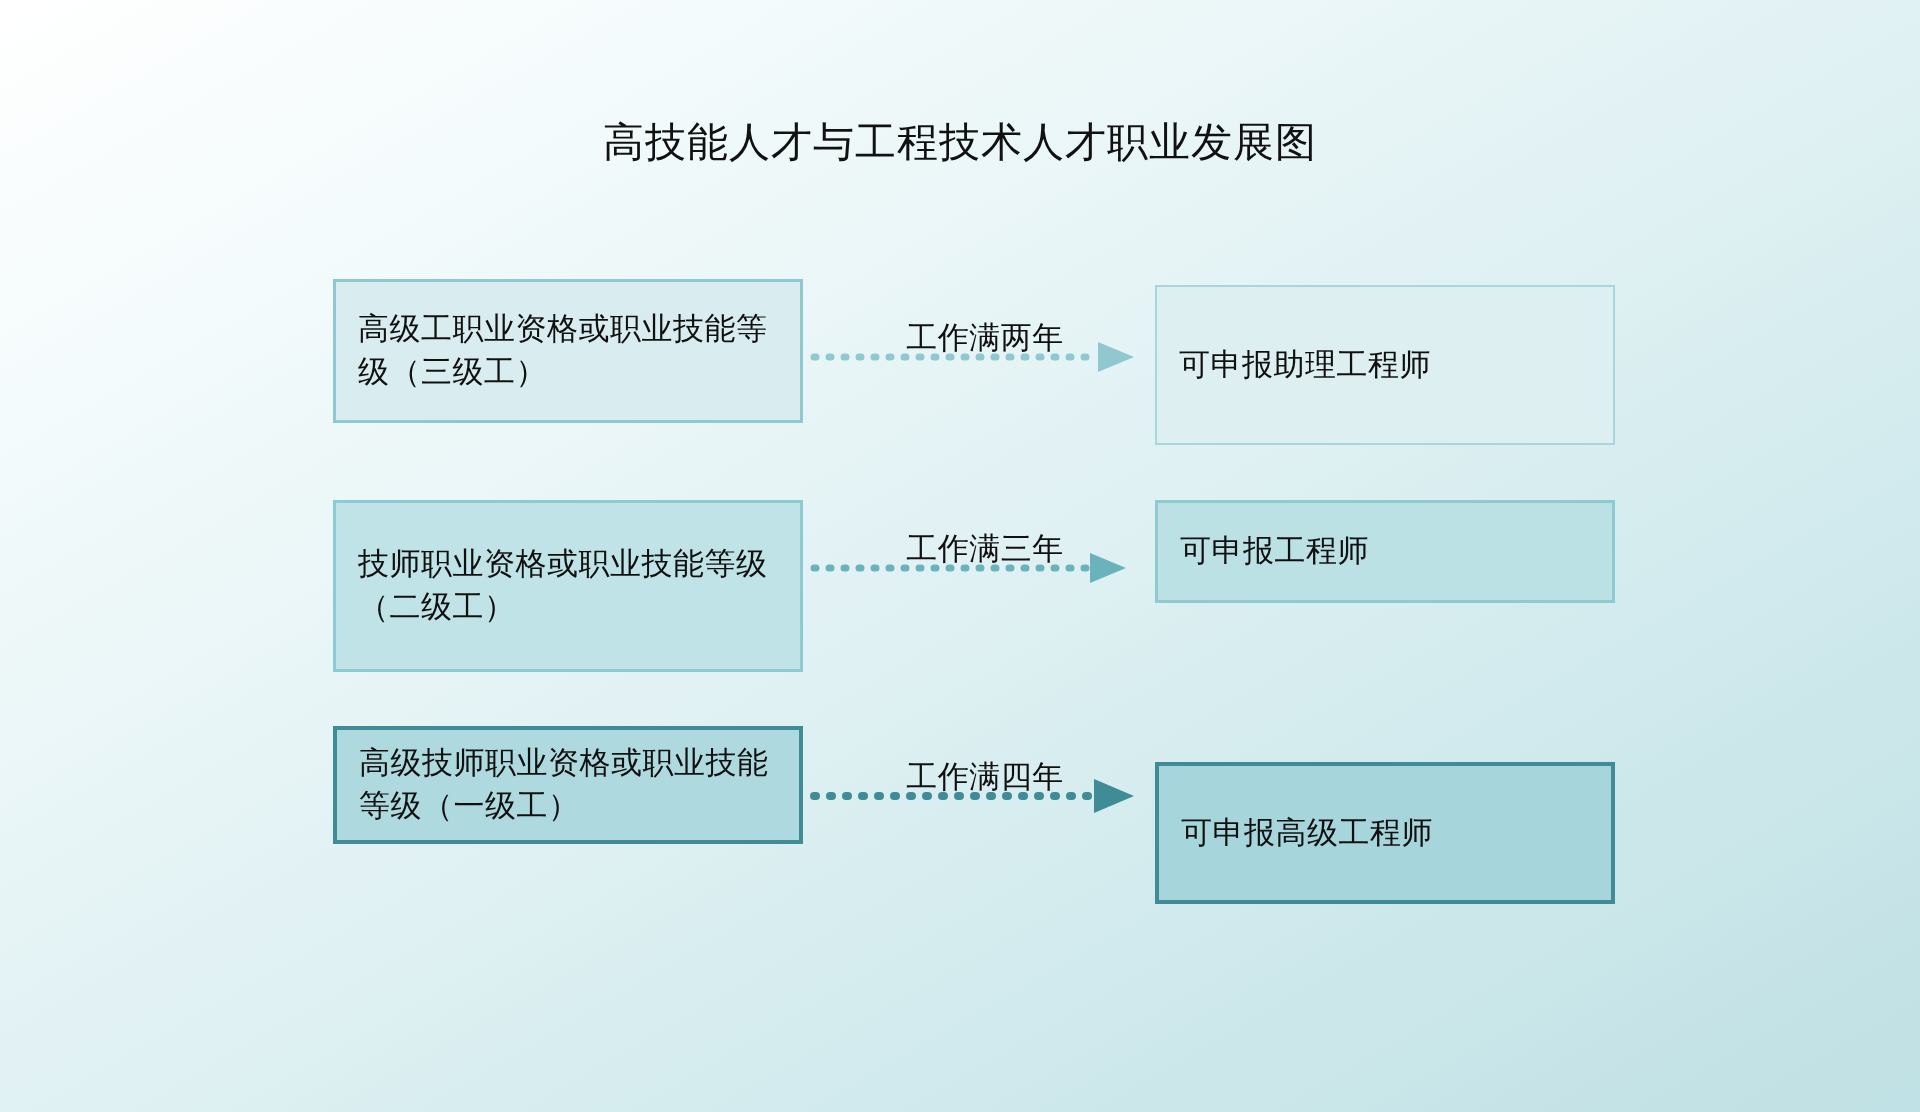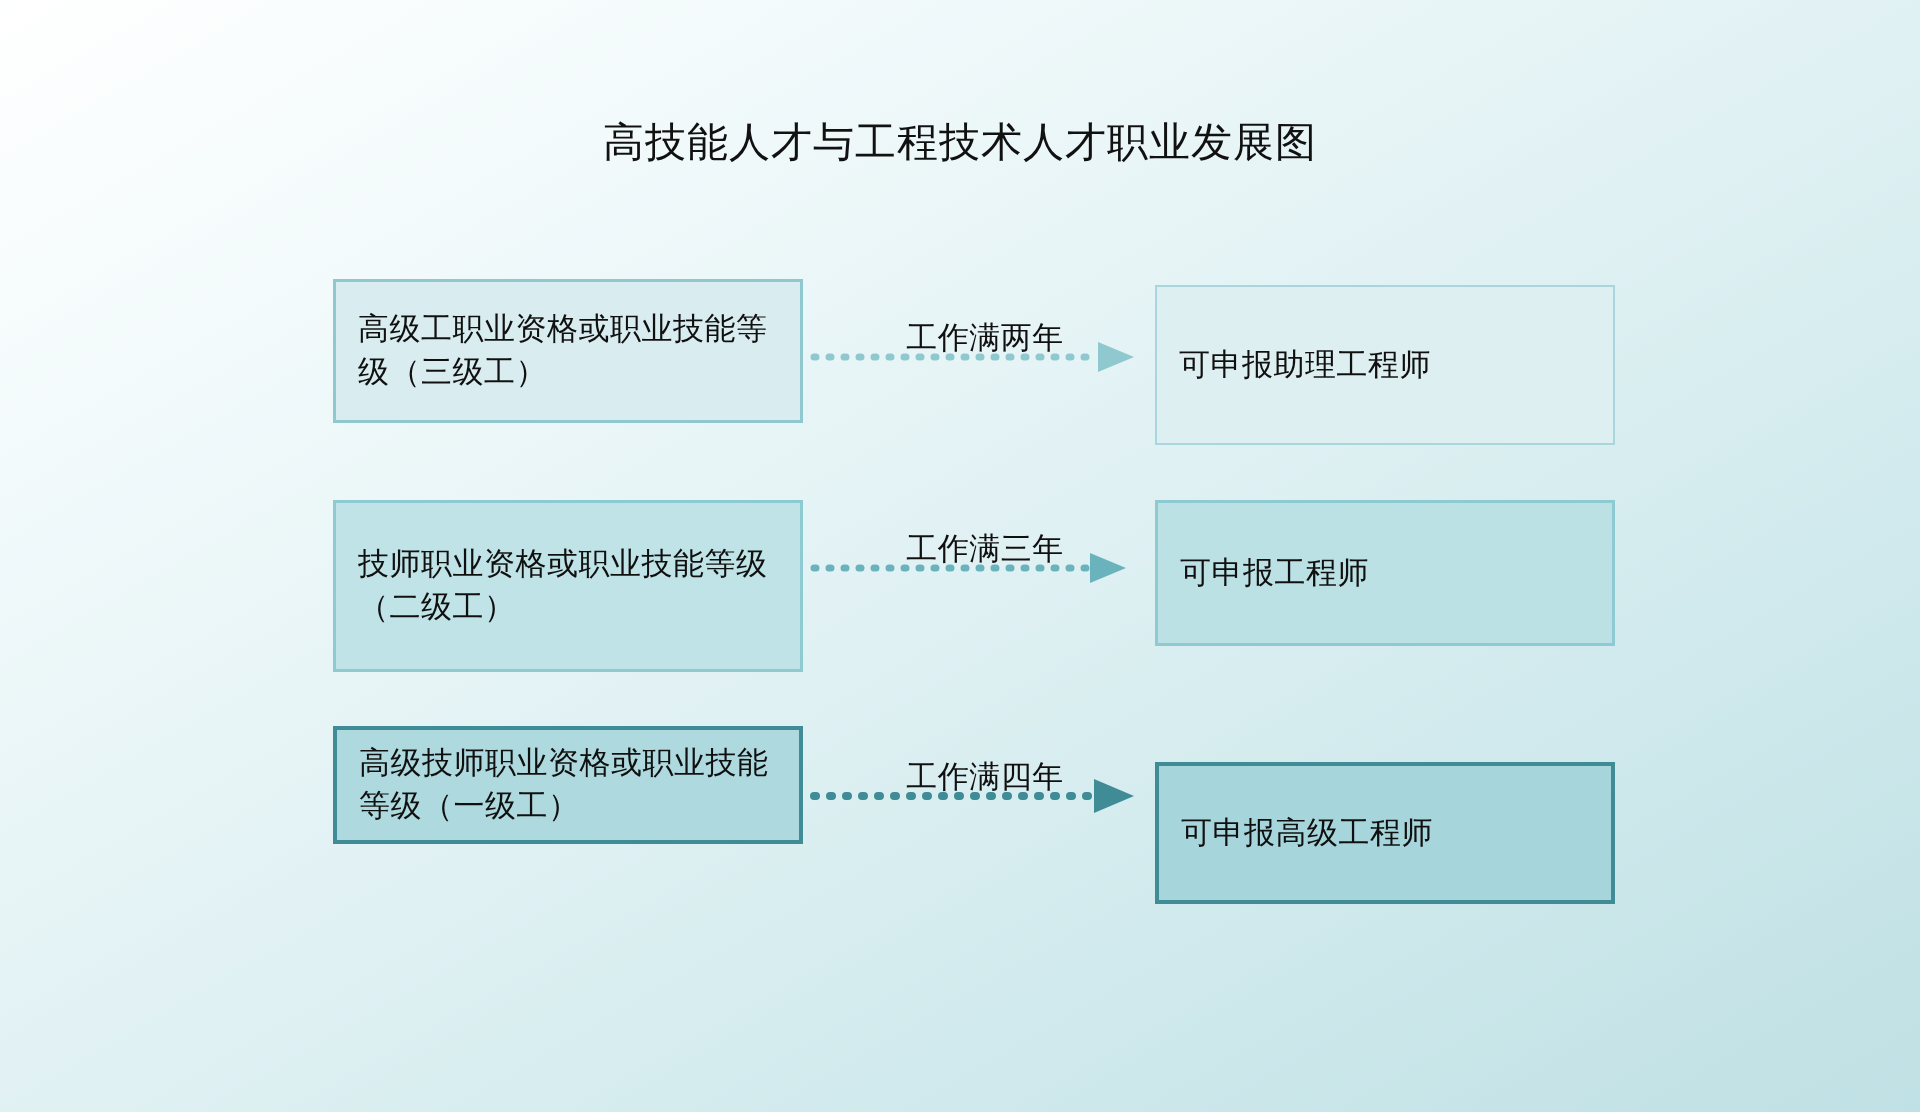--- a/index.html
+++ b/index.html
@@ -61,21 +61,21 @@
   }
   .box-right {
     left: 1155px;
     width: 460px;
   }
   
   #row-0 .box-left  { top: 0; height: 144px; background: #d9edf0; border: 3px solid #8fc8cf; }
   #row-0 .box-right { top: 6px; height: 160px; background: #ddeff1; border: 2px solid #a9d6dc; }
 
   #row-1 .box-left  { top: 0; height: 172px; background: #bfe3e6; border: 3px solid #8ecad1; }
-  #row-1 .box-right { top: 0; height: 146px; background: #bbe1e5; border: 3px solid #8ecad1; }
+  #row-1 .box-right { top: 0; height: 103px; background: #bbe1e5; border: 3px solid #8ecad1; }
 
   #row-2 .box-left  { top: 0; height: 118px; background: #aedadf; border: 4px solid #3f8c96; }
   #row-2 .box-right { top: 8px; height: 142px; background: #a6d6dc; border: 4px solid #3f8c96; margin-top: 28px; }
 
   .box-text { display: block; width: 100%; }
 
   
   .connector {
     position: absolute;
     left: 810px;

